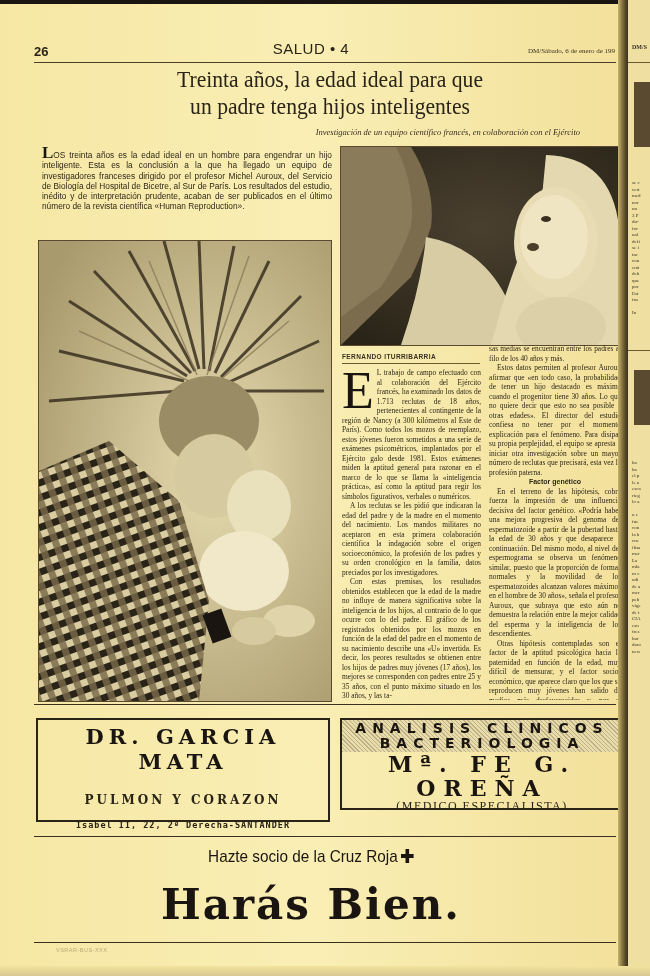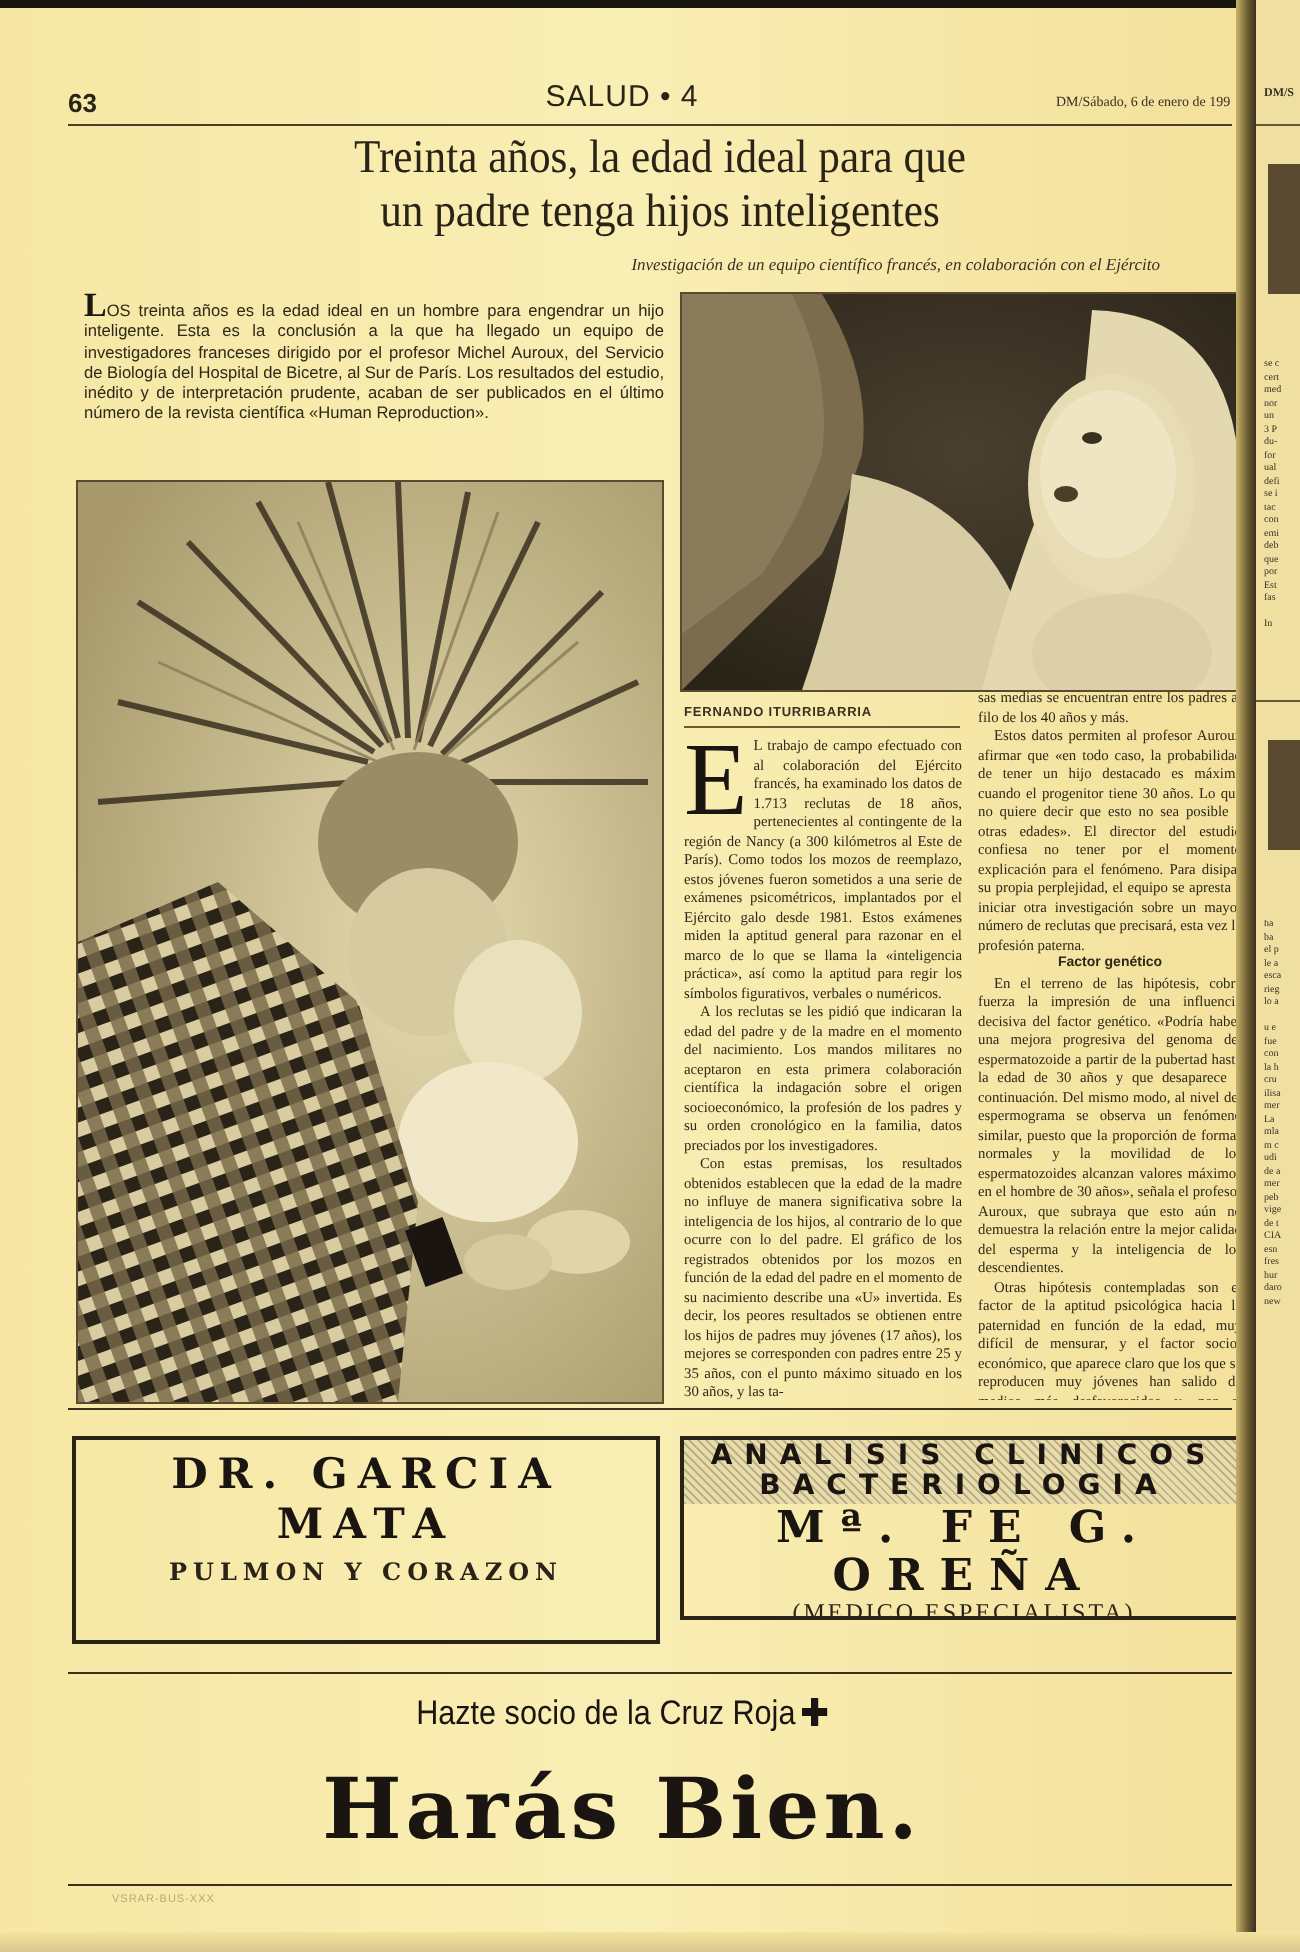--- a/index.html
+++ b/index.html
@@ -64,21 +64,21 @@
   .bigE {
     float:left; font-family:"Liberation Serif",serif; font-size:52px; line-height:42px; height:44px;
     margin:2px 3px 0 0; color:#1a1510;
   }
   .subtitle-center { text-align:center; font-family:"Liberation Sans",sans-serif; font-weight:bold; font-size:7px; margin:8px 0 8px 0; text-indent:0 !important; }
 
   .col-rule { position:absolute; left:34px; top:704px; width:582px; height:1px; background:#3a3020; }
 
   .ad1 { position:absolute; left:36px; top:718px; width:294px; height:104px; border:2px solid #2a2418; box-sizing:border-box; text-align:center; }
   .ad1 .name { font-family:"DejaVu Serif",serif; font-weight:bold; font-size:21px; letter-spacing:5px; margin-top:4px; color:#1a1510; }
-  .ad1 .spec { font-family:"DejaVu Serif",serif; font-weight:bold; font-size:12px; letter-spacing:3px; margin-top:5px; color:#2a2418; }
+  .ad1 .spec { font-family:"DejaVu Serif",serif; font-weight:bold; font-size:12px; letter-spacing:3px; margin-top:19px; color:#2a2418; }
   .ad1 .addr { font-family:"DejaVu Sans Mono",monospace; font-weight:bold; font-size:8.5px; letter-spacing:1px; margin-top:13px; color:#2a2418; }
   .ad1 .phone { font-family:"Liberation Sans",sans-serif; font-size:8.5px; margin-top:3px; letter-spacing:0.5px; color:#2a2418; }
 
   .ad2 { position:absolute; left:340px; top:718px; width:282px; height:92px; border:2px solid #2a2418; border-right:none; box-sizing:border-box; text-align:center; overflow:hidden; }
   .ad2 .banner {
     background:repeating-linear-gradient(45deg,#bdb08a 0 1px,#e8dca8 1px 3px);
     padding:1px 0 1px 0;
   }
   .ad2 .b1, .ad2 .b2 { font-family:"DejaVu Sans",sans-serif; font-weight:bold; font-size:14px; letter-spacing:6px; line-height:15px; color:#1a1510; }
   .ad2 .name { font-family:"DejaVu Serif",serif; font-weight:bold; font-size:22px; letter-spacing:8px; line-height:24px; color:#1a1510; }
@@ -95,21 +95,21 @@
   .footer-code { position:absolute; left:56px; top:947px; font-family:"Liberation Sans",sans-serif; font-size:5.5px; color:#b8a878; letter-spacing:0.5px; }
   .bottom-edge { position:absolute; left:0; top:966px; width:650px; height:10px; background:linear-gradient(180deg,#f3e39e,#d8c890); }
 </style>
 </head>
 <body>
 
 <div class="leftedge"></div>
 <div class="page"></div>
 <div class="topbar"></div>
 
-<div class="page-number">63</div>
+<div class="page-number">26</div>
 <div class="section-title">SALUD • 4</div>
 <div class="dateline">DM/Sábado, 6 de enero de 199</div>
 <div class="head-rule"></div>
 
 <div class="headline">
   <div>Treinta años, la edad ideal para que</div>
   <div>un padre tenga hijos inteligentes</div>
 </div>
 <div class="subhead">Investigación de un equipo científico francés, en colaboración con el Ejército</div>
 
@@ -208,20 +208,21 @@
   <p class="subtitle-center">Factor genético</p>
   <p>En el terreno de las hipótesis, cobra fuerza la impresión de una influencia decisiva del factor genético. «Podría haber una mejora progresiva del genoma del espermatozoide a partir de la pubertad hasta la edad de 30 años y que desaparece a continuación. Del mismo modo, al nivel del espermograma se observa un fenómeno similar, puesto que la proporción de formas normales y la movilidad de los espermatozoides alcanzan valores máximos en el hombre de 30 años», señala el profesor Auroux, que subraya que esto aún no demuestra la relación entre la mejor calidad del esperma y la inteligencia de los descendientes.</p>
   <p>Otras hipótesis contempladas son el factor de la aptitud psicológica hacia la paternidad en función de la edad, muy difícil de mensurar, y el factor socio-económico, que aparece claro que los que se reproducen muy jóvenes han salido de medios más desfavorecidos y, por el contrario, los que engendran después de los 40 años son más bien privilegiados», apunta el investigador francés.</p>
 </div>
 
 <div class="col-rule"></div>
 
 <div class="ad1">
   <div class="name">DR. GARCIA MATA</div>
   <div class="spec">PULMON Y CORAZON</div>
+  <div class="addr">Isabel II, 22, 2ª Derecha-SANTANDER</div>
 </div>
 
 <div class="ad2">
   <div class="banner">
     <div class="b1">ANALISIS CLINICOS</div>
     <div class="b2">BACTERIOLOGIA</div>
   </div>
   <div class="name">Mª. FE G. OREÑA</div>
   <div class="title">(MEDICO ESPECIALISTA)</div>
   <div class="l1">JOSE Mª. PEREDA, N.º 53-6º B</div>

